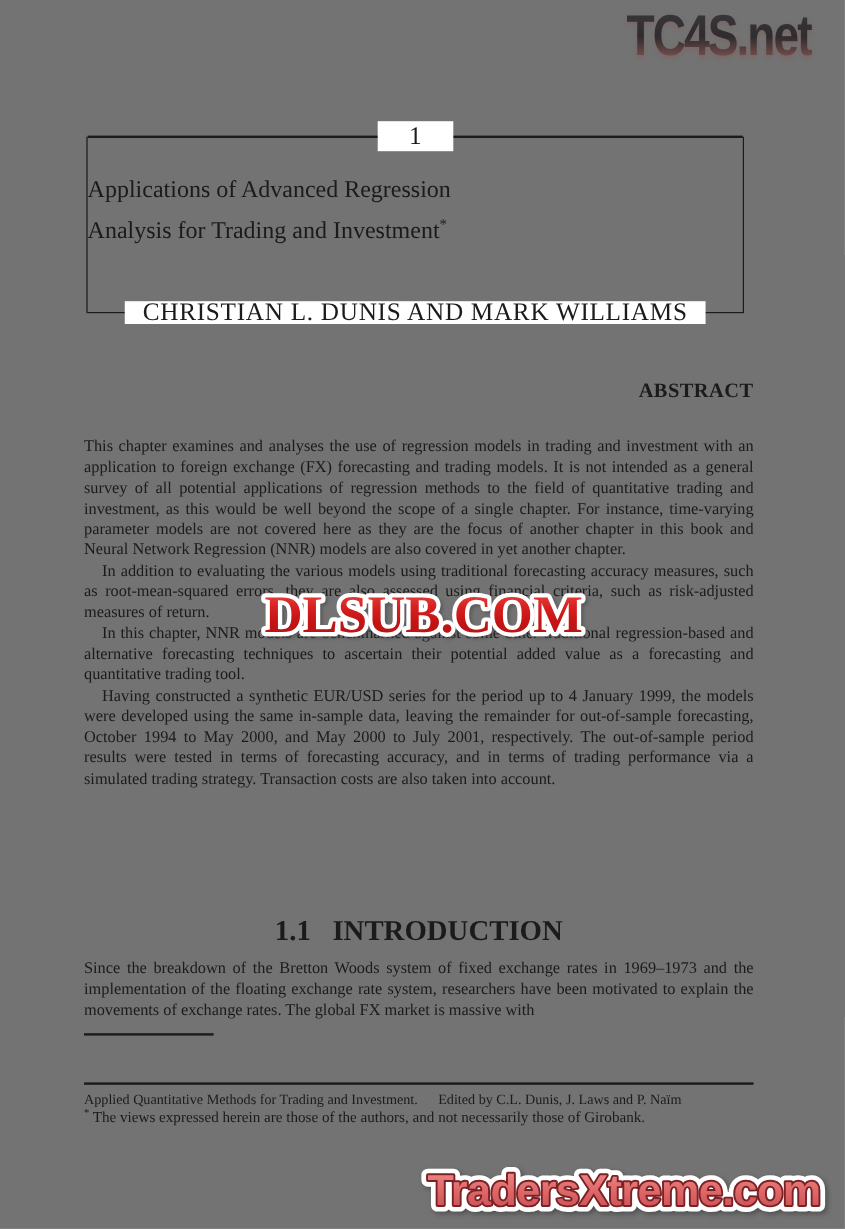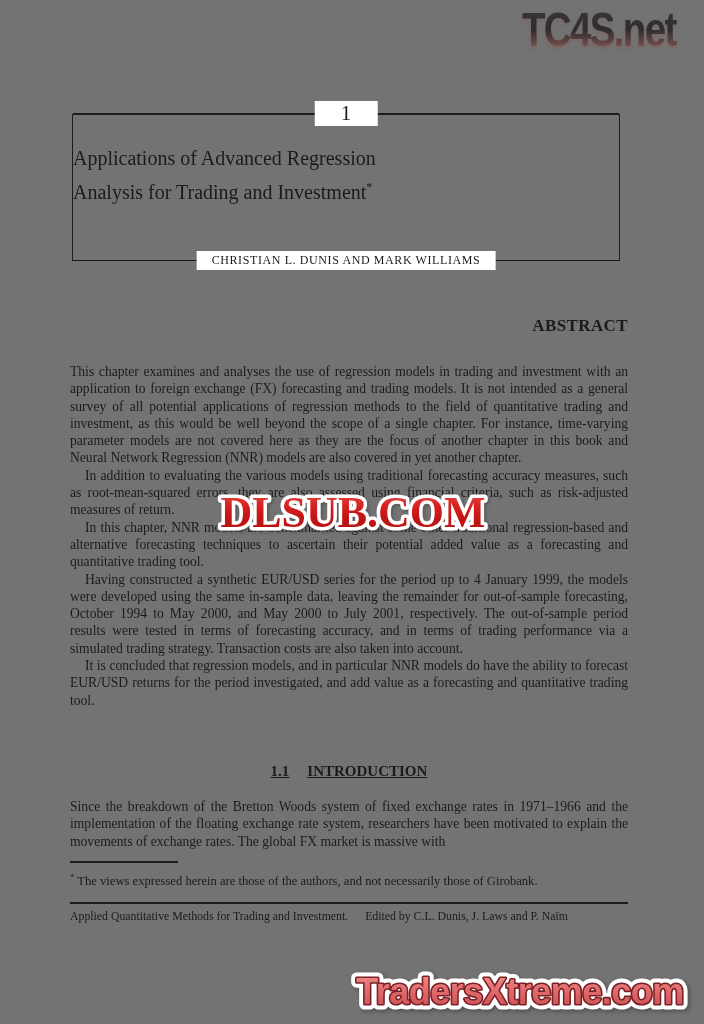--- a/index.html
+++ b/index.html
@@ -22,52 +22,52 @@
   .chapter-number{
     position:absolute;top:-13px;left:50%;transform:translateX(-50%);
     background:#fff;padding:0 26px;font-size:21px;line-height:25px;
   }
   .chapter-title{
     margin-top:30px;font-size:20px;line-height:28.5px;
   }
   .chapter-title sup{font-size:62%;vertical-align:super;}
   .chapter-authors{
     position:absolute;bottom:-9px;left:50%;transform:translateX(-50%);
-    background:#fff;padding:0 15px;font-size:12px;letter-spacing:0.6px;white-space:nowrap;line-height:19px;
+    background:#fff;padding:0 15px;font-size:21px;letter-spacing:0.6px;white-space:nowrap;line-height:19px;
   }
 
   
   .abstract-heading{
     position:absolute;top:316px;left:70px;width:558px;text-align:right;
     font-weight:bold;font-size:17px;letter-spacing:0.4px;
   }
   .abstract-body{
     position:absolute;top:349px;left:70px;width:558px;
     font-size:13.6px;line-height:17.3px;text-align:justify;margin-top:14px;
   }
   .para{margin:0;}
   .para.indent{text-indent:15px;}
 
   
   .dlsub{position:absolute;left:200px;top:480px;width:306px;height:62px;}
 
   
   .section-heading{
     position:absolute;top:763px;left:70px;width:558px;text-align:center;
-    font-weight:bold;font-size:15px;text-decoration:underline;
+    font-weight:bold;font-size:24px;
   }
   .section-heading .sec-title{margin-left:18px;}
   .intro-body{
     position:absolute;top:798px;left:70px;width:558px;
     font-size:13.6px;line-height:17.3px;text-align:justify;
   }
 
   
   .footnote-rule{position:absolute;left:70px;top:861px;width:108px;height:2px;background:#1b1b1b;}
-  .footnote{position:absolute;left:70px;top:870px;width:558px;font-size:12.6px;line-height:15px;}
+  .footnote{position:absolute;left:70px;top:920px;width:558px;font-size:12.6px;line-height:15px;}
   .footnote sup{font-size:70%;vertical-align:super;}
 
   
   .imprint-rule{position:absolute;left:70px;top:902px;width:558px;height:1.5px;background:#1b1b1b;}
   .imprint{position:absolute;left:70px;top:909px;width:600px;font-size:11.8px;line-height:15px;}
   .imprint .book-title{}
   .imprint .editors{margin-left:14px;}
   .imprint .isbn{margin-left:14px;}
 
   
@@ -102,42 +102,41 @@
     <div class="box-line-bottom"></div>
     <div class="chapter-authors">CHRISTIAN L. DUNIS AND MARK WILLIAMS</div>
   </div>
 
   <div class="abstract-heading">ABSTRACT</div>
   <div class="abstract-body">
     <p class="para">This chapter examines and analyses the use of regression models in trading and investment with an application to foreign exchange (FX) forecasting and trading models. It is not intended as a general survey of all potential applications of regression methods to the field of quantitative trading and investment, as this would be well beyond the scope of a single chapter. For instance, time-varying parameter models are not covered here as they are the focus of another chapter in this book and Neural Network Regression (NNR) models are also covered in yet another chapter.</p>
     <p class="para indent">In addition to evaluating the various models using traditional forecasting accuracy measures, such as root-mean-squared errors, they are also assessed using financial criteria, such as risk-adjusted measures of return.</p>
     <p class="para indent">In this chapter, NNR models are benchmarked against some other traditional regression-based and alternative forecasting techniques to ascertain their potential added value as a forecasting and quantitative trading tool.</p>
     <p class="para indent">Having constructed a synthetic EUR/USD series for the period up to 4 January 1999, the models were developed using the same in-sample data, leaving the remainder for out-of-sample forecasting, October 1994 to May 2000, and May 2000 to July 2001, respectively. The out-of-sample period results were tested in terms of forecasting accuracy, and in terms of trading performance via a simulated trading strategy. Transaction costs are also taken into account.</p>
-    <p class="para indent">It is concluded that regression models, and in particular NNR models do have the ability to forecast EUR/USD returns for the period investigated, and add value as a forecasting and quantitative trading tool.</p>
   </div>
 
   <svg class="dlsub" viewBox="0 0 306 62">
     <defs>
       <linearGradient id="dlsubGrad" x1="0" y1="0" x2="0" y2="1">
         <stop offset="0" stop-color="#e8564a"></stop>
         <stop offset="0.35" stop-color="#d92222"></stop>
         <stop offset="0.6" stop-color="#c51414"></stop>
         <stop offset="1" stop-color="#b01414"></stop>
       </linearGradient>
     </defs>
     <g style="filter:drop-shadow(2px 2.5px 1.5px rgba(70,70,70,0.5))">
       <text x="153" y="47" text-anchor="middle" font-family="Liberation Serif, serif" font-weight="bold" font-size="44" fill="url(#dlsubGrad)" stroke="#ffffff" stroke-width="7" paint-order="stroke" stroke-linejoin="round">DLSUB.COM</text>
     </g>
   </svg>
 
   <div class="section-heading">
     <span class="sec-num">1.1</span><span class="sec-title">INTRODUCTION</span>
   </div>
   <div class="intro-body">
-    <p class="para">Since the breakdown of the Bretton Woods system of fixed exchange rates in 1971–1966 and the implementation of the floating exchange rate system, researchers have been motivated to explain the movements of exchange rates. The global FX market is massive with</p>
+    <p class="para">Since the breakdown of the Bretton Woods system of fixed exchange rates in 1969–1973 and the implementation of the floating exchange rate system, researchers have been motivated to explain the movements of exchange rates. The global FX market is massive with</p>
   </div>
 
   <div class="footnote-rule"></div>
   <div class="footnote">
     <sup>*</sup><span> The views expressed herein are those of the authors, and not necessarily those of Girobank.</span>
   </div>
 
   <div class="imprint-rule"></div>
   <div class="imprint">
     <div>

